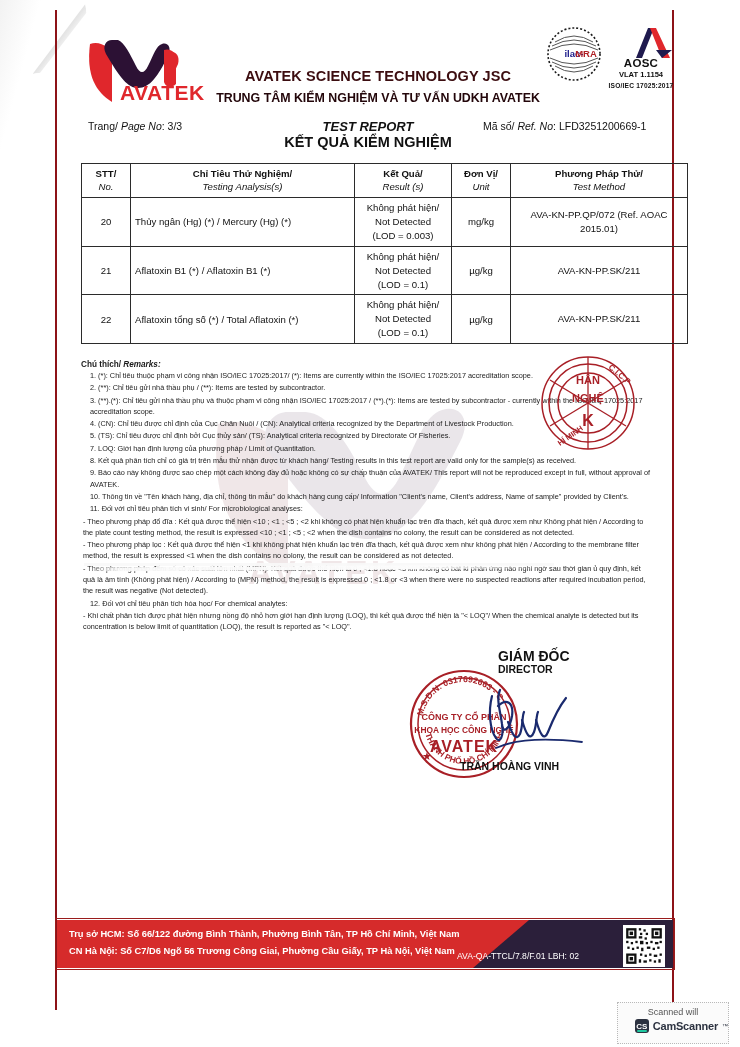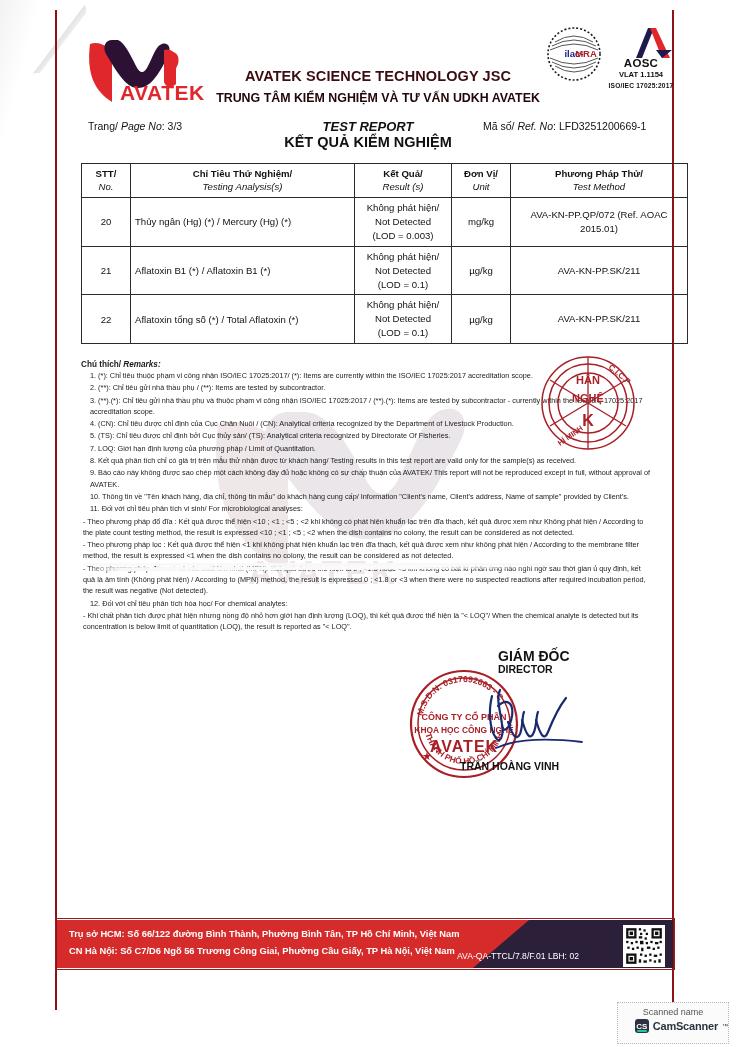--- a/index.html
+++ b/index.html
@@ -570,21 +570,21 @@
         <rect x="12" y="28" width="2" height="3"></rect>
           <rect x="16" y="29" width="3" height="2"></rect>
           <rect x="21" y="28" width="2" height="2"></rect>
         <rect x="25" y="29" width="2" height="2"></rect>
           <rect x="29" y="28" width="2" height="3"></rect>
       </g>
     </svg>
   </div>
 
   <div id="camscanner">
-    <div id="cs-top">Scanned name</div>
+    <div id="cs-top">Scanned will</div>
     <div id="cs-row">
       <div id="cs-logo">CS</div>
       <span id="cs-name">CamScanner</span>
       <span id="cs-tm">™</span>
     </div>
   </div>
 
 </div>
 
 </body></html>

